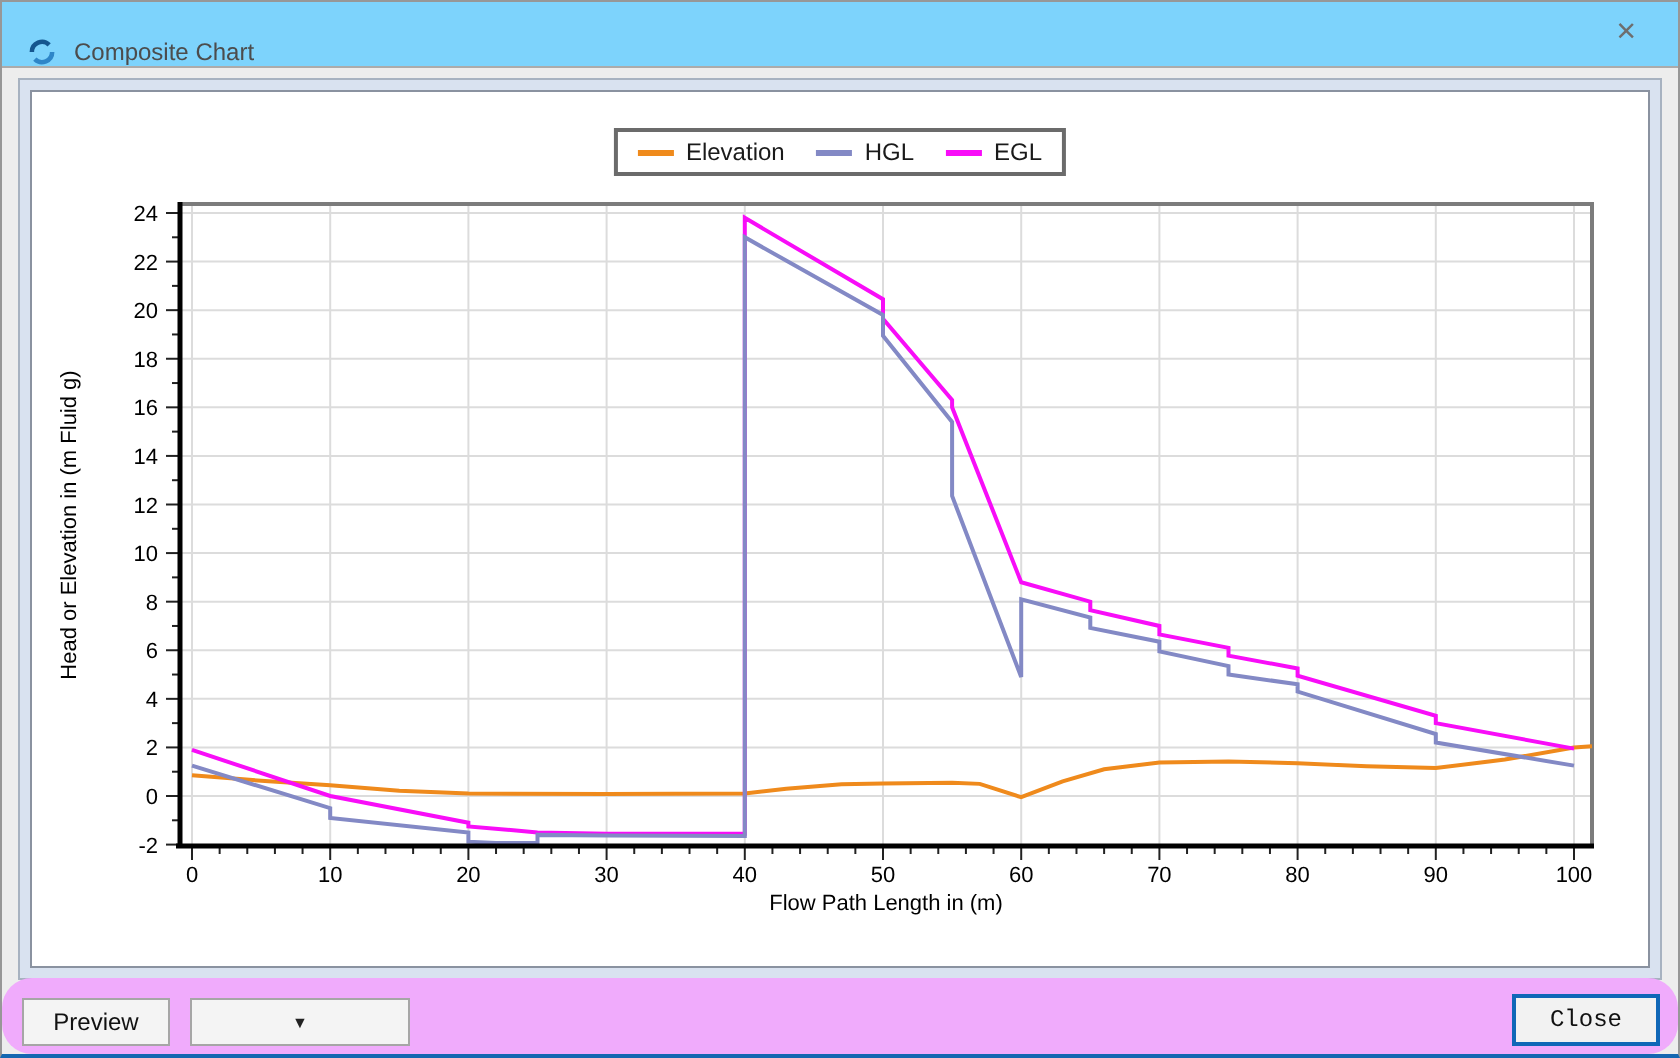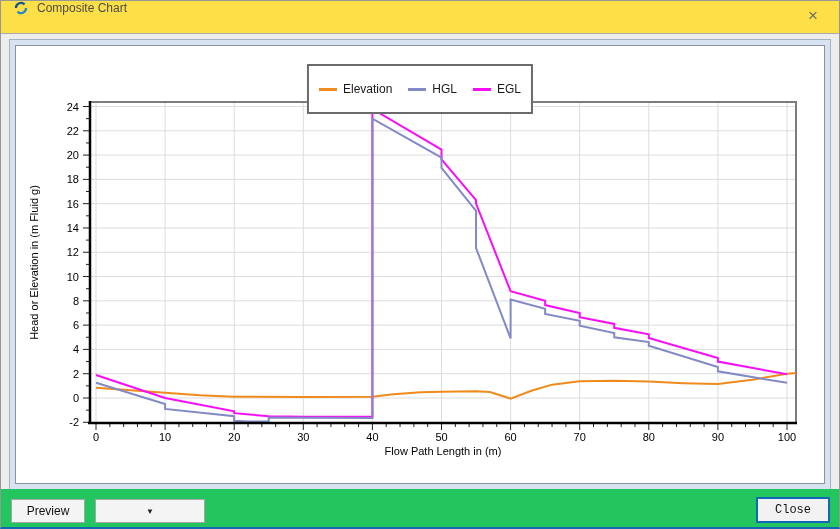--- a/index.html
+++ b/index.html
@@ -1,34 +1,34 @@
 <!DOCTYPE html>
 <html><head>
 <meta charset="utf-8">
 <style>
   html,body{margin:0;padding:0;background:#e9e9e9;font-family:"Liberation Sans",sans-serif;}
   .window{position:relative;width:840px;height:529px;box-sizing:border-box;background:#ededed;
           border:1px solid #979797;border-bottom:2px solid #1467b1;overflow:hidden;}
-  .titlebar{position:absolute;top:0;left:0;right:0;height:33px;background:#fde047;
-            border-bottom:1px solid #ababab;display:flex;align-items:flex-start;padding-left:13px;box-sizing:border-box;}
+  .titlebar{position:absolute;top:0;left:0;right:0;height:33px;background:#7dd3fc;
+            border-bottom:1px solid #ababab;display:flex;align-items:flex-end;padding-left:13px;box-sizing:border-box;}
   .app-icon{width:14px;height:14px;margin-right:9px;}
   .title-text{font-size:12px;color:#4c4c4c;}
   .win-close{position:absolute;right:17px;top:5px;font-size:17px;line-height:20px;color:#6e6e6e;
              background:none;border:none;padding:0 4px;cursor:default;font-family:"Liberation Sans",sans-serif;}
   .panel{position:absolute;left:8px;right:8px;top:38px;height:451px;box-sizing:border-box;
          background:#d9e2f0;border:1px solid #a7b2c0;padding:5px;}
   .panel-inner{position:relative;width:100%;height:100%;box-sizing:border-box;
                background:#ffffff;border:1px solid #8a92a0;}
   #chart-svg{display:block;width:810px;height:437px;font-family:"Liberation Sans",sans-serif;}
   #legend{position:absolute;top:18px;left:50%;transform:translateX(-50%);
-          background:#ffffff;border:2px solid #6b6b6b;padding:16px 10px;display:flex;gap:16px;
+          background:#ffffff;border:2px solid #6b6b6b;padding:3px 10px;display:flex;gap:16px;
           align-items:center;font-size:12px;color:#1a1a1a;white-space:nowrap;}
   .lg-item{display:inline-flex;align-items:center;}
   .lg-swatch{display:inline-block;width:18px;height:3px;margin-right:6px;}
-  .footer{position:absolute;left:0;right:0;bottom:0;height:38px;background:#22c55e;}
+  .footer{position:absolute;left:0;right:0;bottom:0;height:38px;background:#f0abfc;border-radius:15px;}
   .btn{position:absolute;box-sizing:border-box;height:24px;background:#f4f4f4;
        border:1px solid #a6a6a6;font-size:12px;color:#111;font-family:"Liberation Sans",sans-serif;
        display:flex;align-items:center;justify-content:center;cursor:default;}
   .btn-preview{left:10px;top:10px;width:74px;}
   .btn-configure{left:94px;top:10px;width:110px;gap:9px;}
   .btn-close{right:9px;top:8px;width:74px;height:26px;border:2px solid #1067b7;background:#f2f2f2;font-family:Liberation Mono, monospace;}
   .dd-arrow{font-size:8px;color:#222;}
   svg text{fill:#000;font-size:11px;}
 </style>
 </head>

